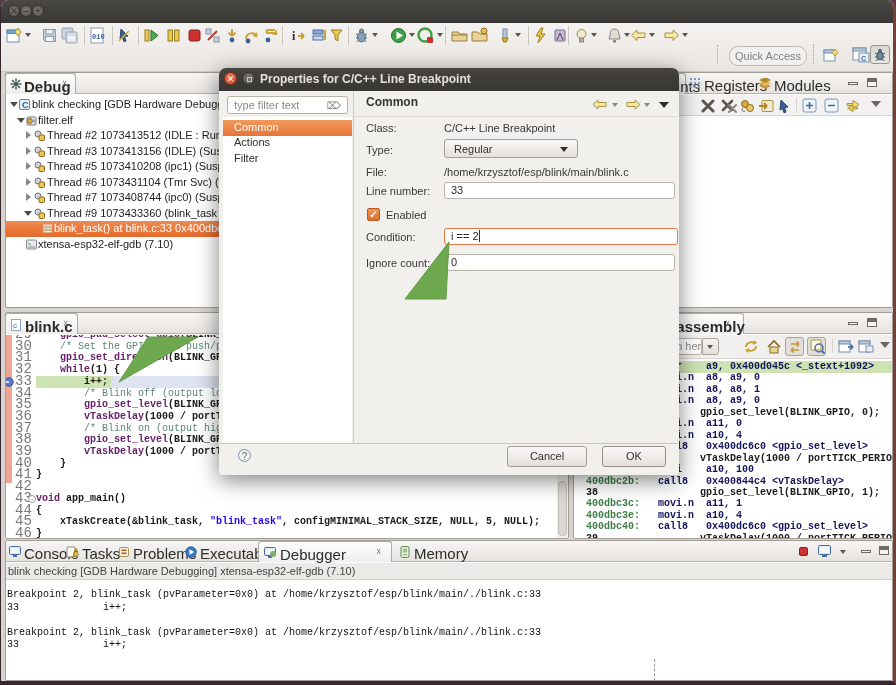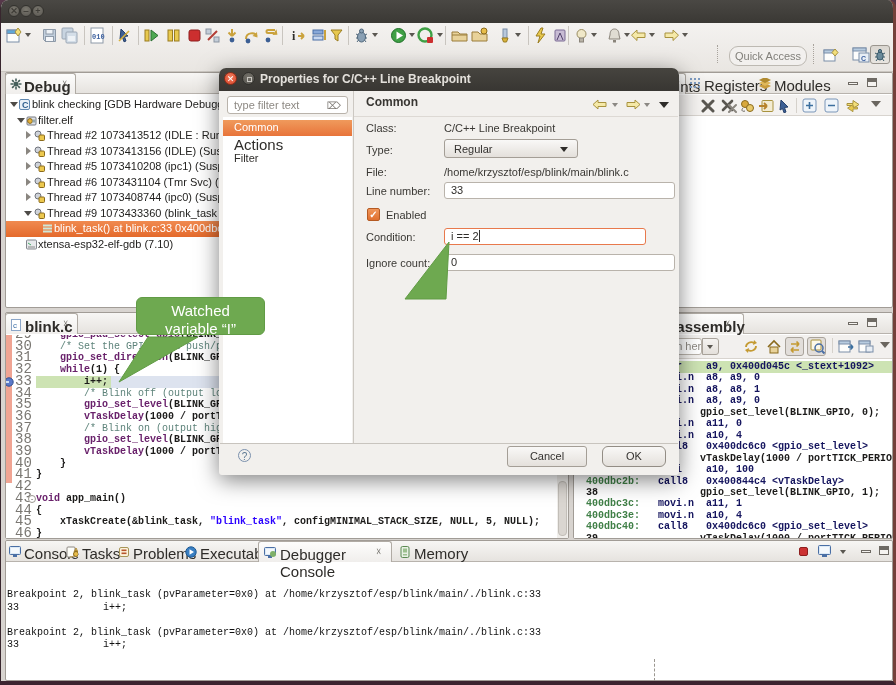--- a/index.html
+++ b/index.html
@@ -605,20 +605,21 @@
           <rect x="0.5" y="0.5" width="12" height="9" rx="1" fill="#dce9f5" stroke="#4a6fa5"></rect>
           <rect x="2" y="2" width="9" height="6" fill="#f4f8fc"></rect>
           <rect x="4" y="10" width="5" height="2" fill="#4a6fa5"></rect>
         </svg>
       <div class="tdrop abs" style="left:834px; top:9px;"></div>
       <div class="abs" style="left:855px; top:9px; width:10px; height:3px; border:1px solid #6e6a64; background:#f5f3f0;"></div>
       <div class="abs" style="left:873px; top:5px; width:10px; height:9px; border:1px solid #6e6a64; background:#f5f3f0;">
           <div style="height:2.5px; background:#6e6a64;"></div>
         </div>
     </div>
+    <div style="position:absolute; left:0; top:22px; width:100%; height:17px; background:#eceae7; border-bottom:1px solid #d5d1cc; font-size:11px; color:#45433f; padding:2px 0 0 2px;">blink checking [GDB Hardware Debugging] xtensa-esp32-elf-gdb (7.10)</div>
     <div class="abs" style="left:648px; top:118px; width:1px; height:22px; border-left:1px dashed #9a968f;"></div>
     <pre class="mono" style="position:absolute; left:1px; top:48px; font-size:10px; line-height:12.5px; color:#111;">Breakpoint 2, blink_task (pvParameter=0x0) at /home/krzysztof/esp/blink/main/./blink.c:33
 33              i++;
 
 Breakpoint 2, blink_task (pvParameter=0x0) at /home/krzysztof/esp/blink/main/./blink.c:33
 33              i++;</pre>
   </div>
 
   <div id="dialog">
     <div id="dlgtitle">
@@ -626,21 +627,21 @@
       <div class="abs" style="left:23px; top:4px; width:13px; height:13px; border-radius:50%; background:radial-gradient(circle at 50% 35%,#75726b,#55534d); border:1px solid #31302c;">
           <div class="abs" style="left:3.5px; top:3.5px; width:5px; height:5px; border:1px solid #c9c6c0;"></div>
         </div>
       <div class="txt">Properties for C/C++ Line Breakpoint</div>
     </div>
     <div id="dlgbody">
 
       <div class="input" style="left:8px; top:28px; width:121px; height:18px; color:#8d8983; line-height:16px;">type filter text<span style="position:absolute; right:6px; top:1px; color:#7c7873; font-size:10px;">⌦</span></div>
       <div class="abs" style="left:4px; top:49px; width:129px; height:326px; background:#fff;"></div>
       <div class="abs" style="left:4px; top:52px; width:129px; height:15.5px; background:linear-gradient(#f09a5c,#e8743a); color:#fff; font-size:11px; padding:1px 0 0 11px;">Common</div>
-      <div class="abs" style="left:15px; top:68px; font-size:15px; color:#2e2c29;">Actions</div>
+      <div class="abs" style="left:15px; top:68px; font-size:11px; color:#2e2c29;">Actions</div>
       <div class="abs" style="left:15px; top:84px; font-size:11px; color:#2e2c29;">Filter</div>
       <div class="abs" style="left:134px; top:23px; width:1px; height:352px; background:#ccc8c2;"></div>
 
       <div class="abs" style="left:147px; top:27px; font-size:12px; font-weight:bold; color:#383632;">Common</div>
       <svg class="abs" style="left:373px; top:31px;" width="16" height="11" viewBox="0 0 16 11">
           <path d="M6 1 L6 3.5 L14 3.5 L14 7.5 L6 7.5 L6 10 L1 5.5 Z" fill="#f5e9a8" stroke="#a8923e"></path>
         </svg>
       <div class="tdrop abs" style="left:393px; top:35px; border-top-color:#8b8883;"></div>
       <svg class="abs" style="left:406px; top:31px;" width="16" height="11" viewBox="0 0 16 11">
           <path d="M10 1 L10 3.5 L2 3.5 L2 7.5 L10 7.5 L10 10 L15 5.5 Z" fill="#f5e9a8" stroke="#a8923e"></path>
@@ -653,31 +654,30 @@
       <div class="flabel" style="left:225px; top:54px;">C/C++ Line Breakpoint</div>
       <div class="flabel" style="left:147px; top:76px;text-align:center;">Type:</div>
       <div class="btn" style="left:225px; top:71px; width:134px; height:19px; text-align:left; padding:3px 0 0 9px;">Regular<div class="abs" style="right:9px; top:7px; width:0; height:0; border-left:4.5px solid transparent; border-right:4.5px solid transparent; border-top:5px solid #2e2c29;"></div></div>
       <div class="flabel" style="left:147px; top:98px;">File:</div>
       <div class="flabel" style="left:225px; top:98px;">/home/krzysztof/esp/blink/main/blink.c</div>
       <div class="flabel" style="left:147px; top:117px;">Line number:</div>
       <div class="input" style="left:225px; top:114px; width:231px; height:17px; line-height:15px;">33</div>
       <div class="abs" style="left:148px; top:140px; width:13px; height:13px; background:linear-gradient(#f0965a,#e06f2e); border:1px solid #b55a22; border-radius:2px; color:#fff; font-size:10px; font-weight:bold; text-align:center; line-height:12px;">✓</div>
       <div class="flabel" style="left:167px; top:141px;">Enabled</div>
       <div class="flabel" style="left:147px; top:163px;">Condition:</div>
-      <div class="input" style="left:225px; top:160px; width:202px; height:17px; line-height:15px; border-color:#e8794c;">i == 2<span style="border-left:1px solid #333; margin-left:0px;"></span></div>
+      <div class="input" style="left:225px; top:160px; width:234px; height:17px; line-height:15px; border-color:#e8794c;">i == 2<span style="border-left:1px solid #333; margin-left:0px;"></span></div>
       <div class="flabel" style="left:147px; top:189px;">Ignore count:</div>
       <div class="input" style="left:225px; top:186px; width:231px; height:17px; line-height:15px;">0</div>
 
       <div class="abs" style="left:1px; top:375px; width:458px; height:1px; background:#c8c4be;"></div>
       <div class="abs" style="left:19px; top:381px; width:13px; height:13px; border-radius:50%; border:1px solid #7b91ad; color:#5d7892; font-size:10px; text-align:center; line-height:13px;">?</div>
       <div class="btn" style="left:288px; top:378px; width:80px; height:21px; line-height:19px;">Cancel</div>
-      <div class="btn" style="left:383px; top:378px; width:64px; height:21px; line-height:19px; border-color:#938d85;border-radius:6px;">OK</div>
+      <div class="btn" style="left:383px; top:378px; width:64px; height:21px; line-height:19px; border-color:#938d85;">OK</div>
     </div>
   </div>
 
   <svg class="cot" style="left:100px; top:290px;" width="120" height="100" viewBox="0 0 120 100">
       <polygon points="47,47 97,47 18,92" fill="#6ea950" stroke="#619b45"></polygon>
     </svg>
-  <div class="callout" style="left:135px; top:297px; width:129px; height:38px;">Watched<br>variable “I”</div>
   <svg class="cot" style="left:395px; top:238px;" width="70" height="65" viewBox="0 0 70 65">
       <polygon points="53,4 9,61 50,61" fill="#6ea950" stroke="#619b45"></polygon>
     </svg>
 </div>
 
 </body></html>

